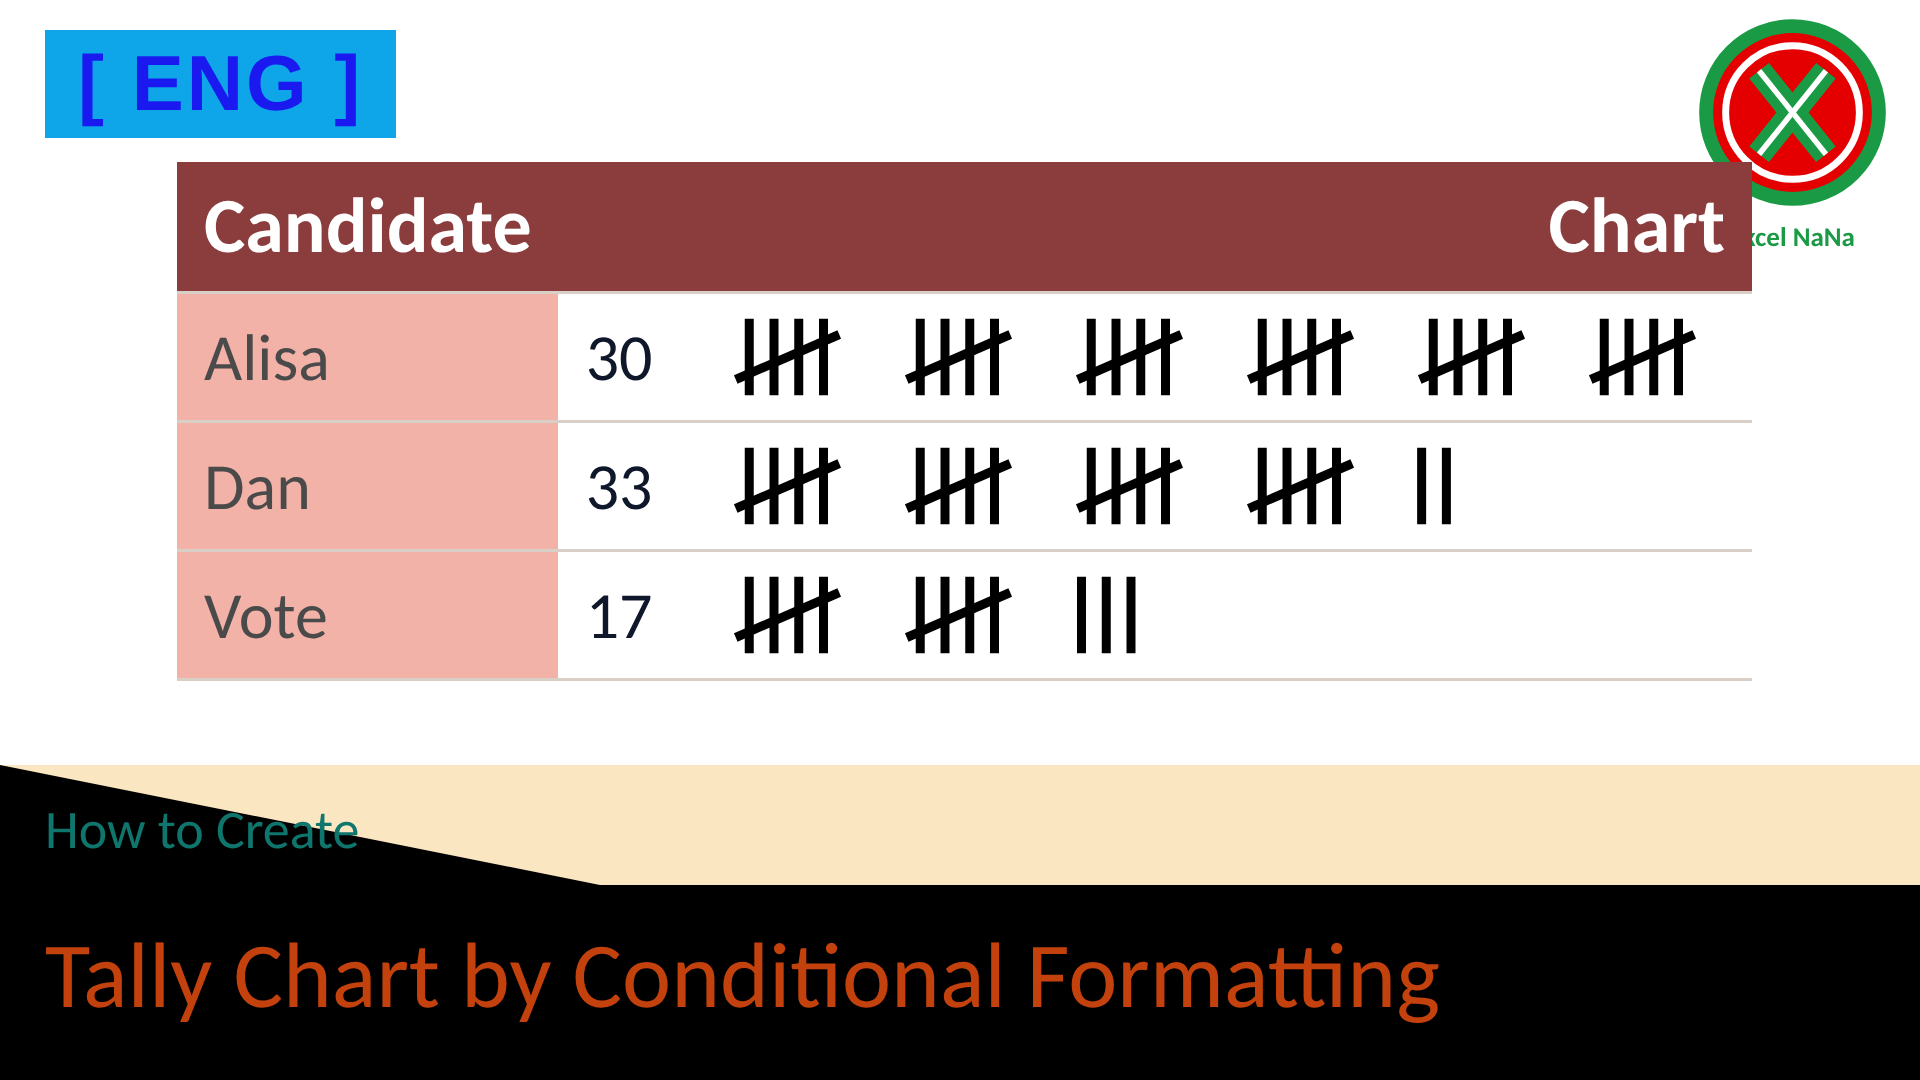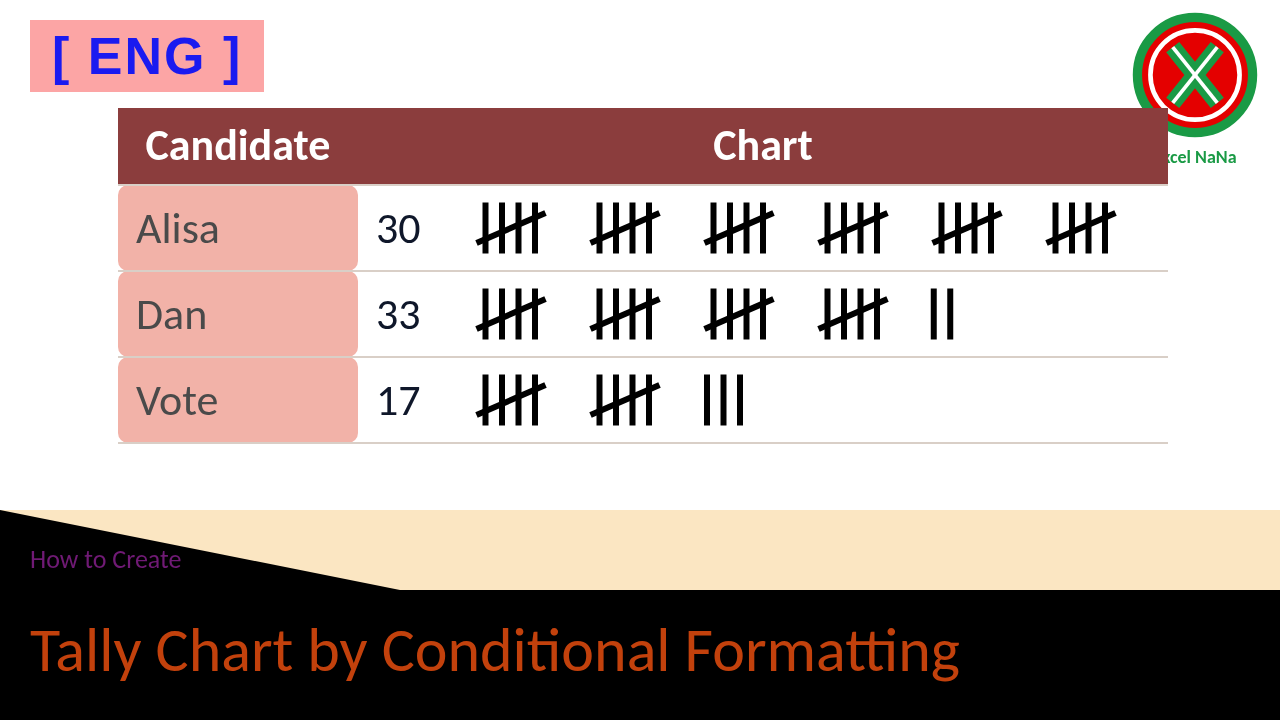--- a/index.html
+++ b/index.html
@@ -3,43 +3,43 @@
 <meta charset="utf-8">
 <style>
   * { box-sizing: border-box; margin: 0; padding: 0; }
   html, body { width: 1280px; height: 720px; font-family: Calibri, Arial, sans-serif; background: #fff; overflow: hidden; }
 
   .stage { position: relative; width: 1280px; height: 720px; background: #fff; }
 
   
   .eng-badge {
     position: absolute; top: 20px; left: 30px;
-    background: #fca5a5; color: #1a1af0;
+    background: #0ea5e9; color: #1a1af0;
     font-weight: 700; font-size: 52px;
     padding: 6px 22px; letter-spacing: 2px;
     font-family: Arial, sans-serif;
   }
 
   
   .logo-wrap { position: absolute; top: 10px; right: 20px; text-align: center; }
   .logo-wrap .label { color: #1a9a45; font-size: 18px; font-weight: 600; margin-top: 2px; }
 
   
   .chart-table {
     position: absolute; top: 108px; left: 118px; width: 1050px;
     border-collapse: collapse;
   }
   .chart-table th {
     background: #8b3d3d; color: #fff; font-weight: 600;
-    font-size: 44px; text-align: center; padding: 10px 18px 12px 18px;
+    font-size: 52px; text-align: right; padding: 10px 18px 12px 18px;
     border-bottom: 2px solid #d9cfc7;
   }
   .chart-table td {
     font-size: 44px; padding: 12px 18px; vertical-align: middle;
-    border-bottom: 2px solid #d9cfc7; color: #4a4a4a; border-radius: 10px;
+    border-bottom: 2px solid #d9cfc7; color: #4a4a4a;
   }
   .chart-table td.cand { background: #f2b2a8; width: 240px; }
   .chart-table td.vote { width: 90px; color:#0f172a; }
   .chart-table td.tally { color:#000; }
 
   .tally-row { display: flex; align-items: center; gap: 24px; }
   .tally-row svg { display: block; flex-shrink: 0; }
 
   
   .footer {
@@ -50,21 +50,21 @@
     position: absolute; left: 0; right: 0; bottom: 0; height: 130px;
     background: #000;
   }
   .footer .triangle {
     position: absolute; left: 0; bottom: 130px; width: 0; height: 0;
     border-bottom: 80px solid #000;
     border-right: 400px solid transparent;
   }
   .footer .howto {
     position: absolute; left: 30px; bottom: 145px;
-    color: #701a75; font-size: 26px; font-family: Calibri, Arial, sans-serif;
+    color: #0f766e; font-size: 36px; font-family: Calibri, Arial, sans-serif;
   }
   .footer .title {
     position: absolute; left: 30px; bottom: 32px; right: 30px;
     color: #c2410c; font-size: 62px; font-weight: 400;
     font-family: Calibri, Arial, sans-serif;
   }
 </style>
 </head>
 <body>
 

